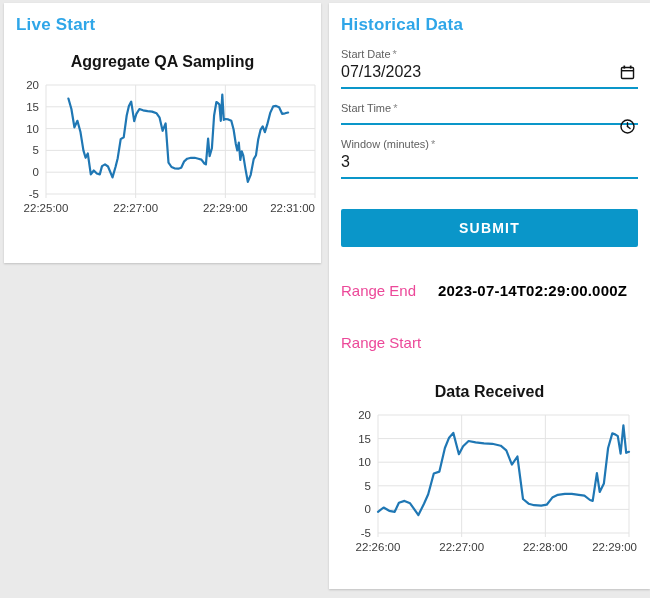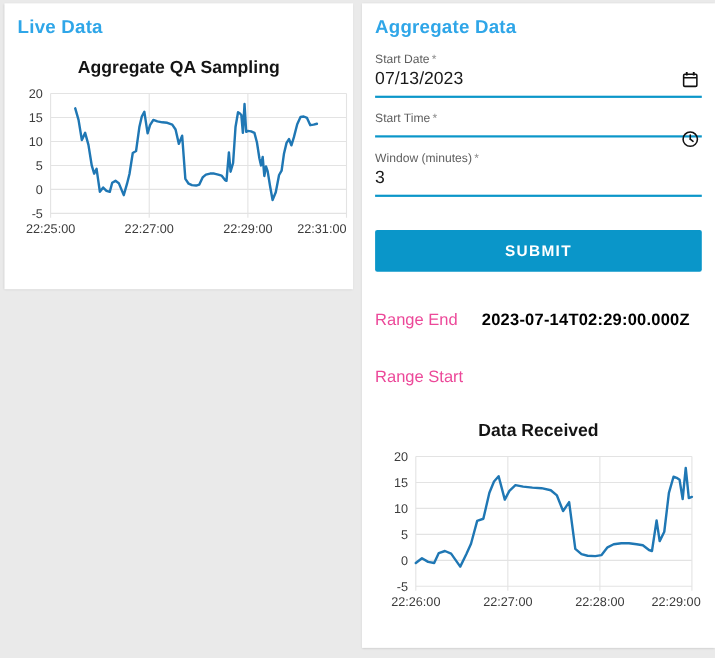--- a/index.html
+++ b/index.html
@@ -40,21 +40,21 @@
   }
   .range-row{display:flex;align-items:baseline;padding:0 0 0 12px;margin-top:35px;white-space:nowrap}
   .range-label{flex:none;width:97px;font-size:15px;color:#ec4899}
   .range-value{font-size:15px;font-weight:700;color:#000000;letter-spacing:.2px}
   .chart-block.hist{margin-top:32px}
 </style>
 </head>
 <body>
 
 <div class="card card-live">
-  <div class="panel-title">Live Data</div>
+  <div class="panel-title">Live Start</div>
   <div class="chart-block">
     <div class="chart-title">Aggregate QA Sampling</div>
     <svg id="chart0" class="plot" width="313" height="143" viewBox="0 0 313 143">
         <line x1="40" x2="309" y1="115" y2="115" stroke="#e3e3e3" stroke-width="1"></line>
         <text class="tick" x="33" y="119" text-anchor="end">-5</text>
         <line x1="40" x2="309" y1="93.2" y2="93.2" stroke="#e3e3e3" stroke-width="1"></line>
         <text class="tick" x="33" y="97.2" text-anchor="end">0</text>
         <line x1="40" x2="309" y1="71.39999999999999" y2="71.39999999999999" stroke="#e3e3e3" stroke-width="1"></line>
         <text class="tick" x="33" y="75.39999999999999" text-anchor="end">5</text>
         <line x1="40" x2="309" y1="49.6" y2="49.6" stroke="#e3e3e3" stroke-width="1"></line>
@@ -70,21 +70,21 @@
         <line x1="219.33333333333331" x2="219.33333333333331" y1="6" y2="119" stroke="#e3e3e3" stroke-width="1"></line>
         <text class="tick" x="219.33333333333331" y="133" text-anchor="middle">22:29:00</text>
         <line x1="309" x2="309" y1="6" y2="119" stroke="#e3e3e3" stroke-width="1"></line>
         <text class="tick" x="286.6" y="133" text-anchor="middle">22:31:00</text>
         <polyline fill="none" stroke="#1f77b4" stroke-width="2.2" stroke-linejoin="round" stroke-linecap="round" points="62.4,19.5 65.4,30.0 68.4,48.3 71.4,41.8 74.4,52.7 77.4,71.4 79.6,78.8 81.8,74.5 84.8,95.4 87.8,91.5 90.8,94.5 93.8,95.4 96.0,87.1 99.0,85.4 102.0,87.5 106.5,98.4 109.5,88.0 111.7,79.2 114.7,60.1 117.7,58.3 120.7,36.5 122.9,26.9 125.2,22.6 128.2,42.2 130.4,34.8 133.4,30.0 137.1,31.3 141.6,32.2 146.1,32.6 150.6,34.3 153.6,38.7 156.6,51.8 159.6,44.4 162.5,83.6 165.5,88.0 168.5,89.3 172.3,89.7 175.2,88.8 178.2,82.3 181.2,79.7 185.0,78.8 188.7,78.8 192.4,79.7 195.4,80.6 198.4,84.5 199.9,85.4 202.1,59.6 203.6,77.1 205.9,69.2 208.1,36.5 210.4,23.0 211.9,23.9 213.4,25.6 214.8,41.8 216.3,15.6 217.8,40.9 219.3,40.0 222.3,40.4 225.3,41.8 227.6,50.5 229.8,64.9 231.3,71.4 232.8,63.6 234.3,81.0 235.8,72.3 237.3,76.6 239.5,90.1 241.8,102.8 244.7,95.8 247.7,80.1 250.0,76.2 252.2,60.5 254.5,50.9 256.7,47.4 258.9,53.1 261.2,45.7 264.2,33.9 267.2,27.4 270.1,26.9 273.1,28.2 276.1,34.8 279.1,34.3 282.1,33.5"></polyline>
       </svg>
   </div>
 </div>
 
 <div class="card card-hist">
-  <div class="panel-title">Aggregate Data</div>
+  <div class="panel-title">Historical Data</div>
 
   <div class="form">
 
     <div class="field">
       <label class="field-label"><span>Start Date</span><span class="req">*</span></label>
       <div class="input-row">
         <input type="text" value="07/13/2023" style="">
         <span class="ficon">
           <svg width="17" height="17" viewBox="0 0 24 24">
             <rect x="3.5" y="5" width="17" height="15.5" rx="1.5" fill="none" stroke="#111" stroke-width="2"></rect>

